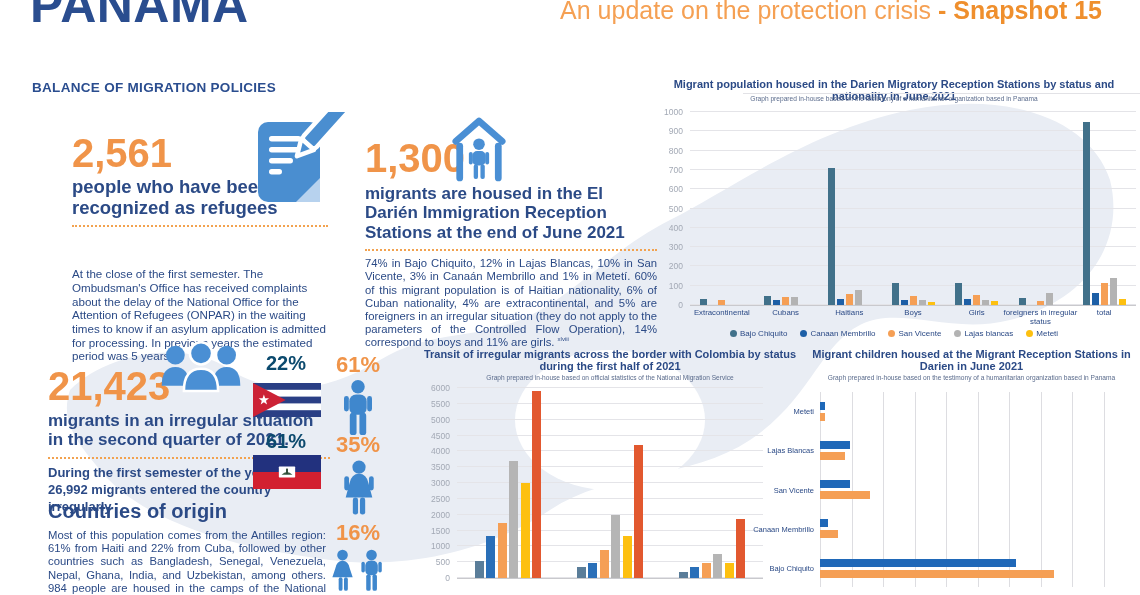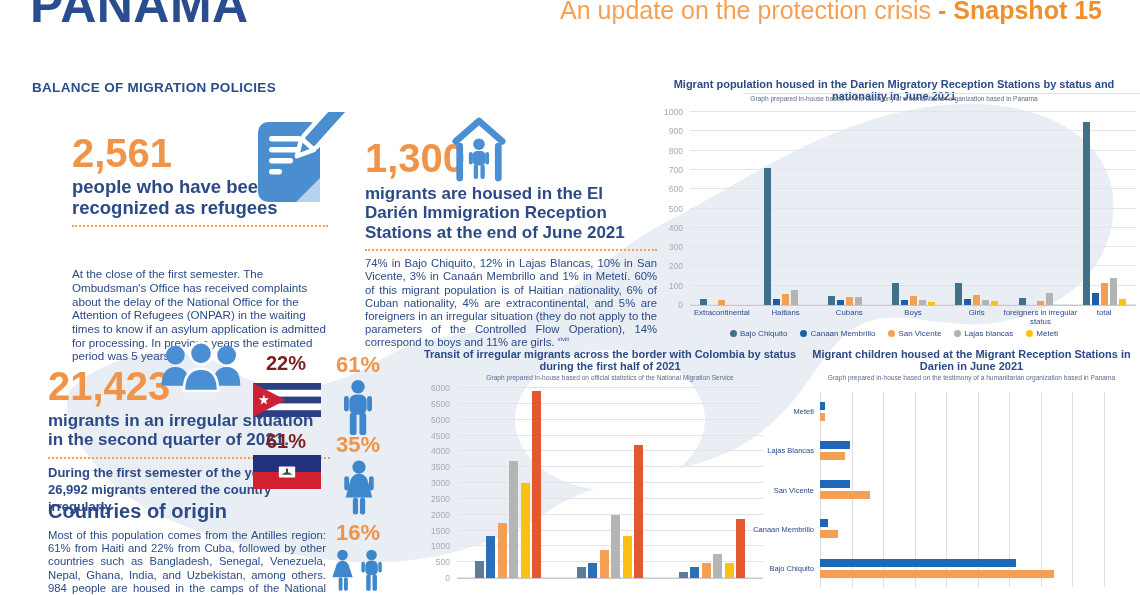--- a/index.html
+++ b/index.html
@@ -26,21 +26,21 @@
   .housed .body{font-size:11.3px;line-height:1.17;text-align:justify;}
 
   .irr{left:48px;top:366px;width:282px;}
   .irr .lbl{font-size:17px;font-weight:700;line-height:1.14;margin-top:5px;}
   .irr .body{font-size:13px;font-weight:600;line-height:1.3;width:240px;}
 
   .origin{left:48px;top:500px;width:278px;}
   .origin .oh{font-size:20px;font-weight:700;}
   .origin .body{font-size:11.3px;line-height:1.17;text-align:justify;margin-top:6px;}
 
-  .pct{font-size:20px;font-weight:700;color:#7f1d1d;text-align:center;}
+  .pct{font-size:20px;font-weight:700;color:#0c4a6e;text-align:center;}
   .pct2{font-size:22px;font-weight:700;color:#f09449;text-align:center;}
 
   .chart{position:absolute;z-index:1;}
   .ct{position:absolute;left:0;right:0;top:0;text-align:center;font-size:11px;font-weight:700;color:#2b4a86;line-height:1.1;}
   .cs{position:absolute;left:0;right:0;text-align:center;font-size:6.6px;color:#5a6b8c;}
   .tline{position:absolute;top:15px;left:95px;right:0;height:1px;background:#e2e2e6;}
   .plot{position:absolute;}
   .gridline{position:absolute;left:0;right:0;height:1px;background:#e4e4e8;}
   .axisline{position:absolute;left:0;right:0;bottom:-1px;height:1px;background:#c9c9cd;}
   .yaxis{position:absolute;}
@@ -168,37 +168,37 @@
               <div class="bar" style="height: 3%; background: rgb(65, 113, 138);"></div>
               <div class="bar" style="height: 0%; background: rgb(29, 95, 166);"></div>
               <div class="bar" style="height: 2.5%; background: rgb(245, 159, 85);"></div>
               <div class="bar" style="height: 0%; background: rgb(179, 179, 179);"></div>
               <div class="bar" style="height: 0%; background: rgb(253, 192, 16);"></div>
             </div>
             <div class="xlabel">Extracontinental</div>
           </div>
           <div class="gcell">
             <div class="bargroup">
+              <div class="bar" style="height: 4.5%; background: rgb(65, 113, 138);"></div>
+              <div class="bar" style="height: 2.5%; background: rgb(29, 95, 166);"></div>
+              <div class="bar" style="height: 4%; background: rgb(245, 159, 85);"></div>
+              <div class="bar" style="height: 4%; background: rgb(179, 179, 179);"></div>
+              <div class="bar" style="height: 0%; background: rgb(253, 192, 16);"></div>
+            </div>
+            <div class="xlabel">Cubans</div>
+          </div>
+          <div class="gcell">
+            <div class="bargroup">
               <div class="bar" style="height: 71%; background: rgb(65, 113, 138);"></div>
               <div class="bar" style="height: 3%; background: rgb(29, 95, 166);"></div>
               <div class="bar" style="height: 5.5%; background: rgb(245, 159, 85);"></div>
               <div class="bar" style="height: 8%; background: rgb(179, 179, 179);"></div>
               <div class="bar" style="height: 0%; background: rgb(253, 192, 16);"></div>
             </div>
             <div class="xlabel">Haitians</div>
-          </div>
-          <div class="gcell">
-            <div class="bargroup">
-              <div class="bar" style="height: 4.5%; background: rgb(65, 113, 138);"></div>
-              <div class="bar" style="height: 2.5%; background: rgb(29, 95, 166);"></div>
-              <div class="bar" style="height: 4%; background: rgb(245, 159, 85);"></div>
-              <div class="bar" style="height: 4%; background: rgb(179, 179, 179);"></div>
-              <div class="bar" style="height: 0%; background: rgb(253, 192, 16);"></div>
-            </div>
-            <div class="xlabel">Cubans</div>
           </div>
           <div class="gcell">
             <div class="bargroup">
               <div class="bar" style="height: 11.5%; background: rgb(65, 113, 138);"></div>
               <div class="bar" style="height: 2.5%; background: rgb(29, 95, 166);"></div>
               <div class="bar" style="height: 4.5%; background: rgb(245, 159, 85);"></div>
               <div class="bar" style="height: 2.5%; background: rgb(179, 179, 179);"></div>
               <div class="bar" style="height: 1.5%; background: rgb(253, 192, 16);"></div>
             </div>
             <div class="xlabel">Boys</div>

